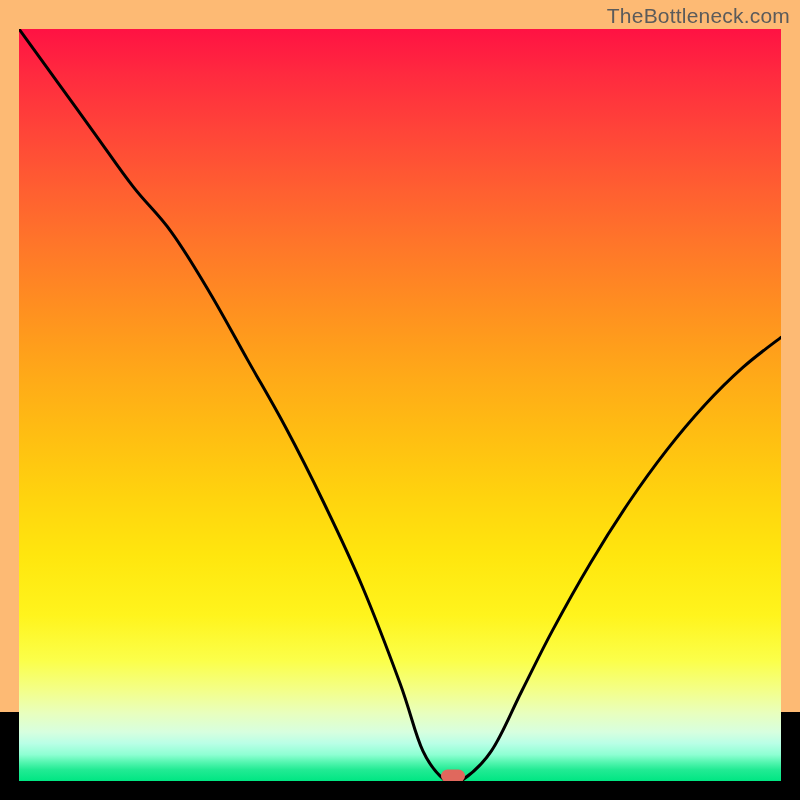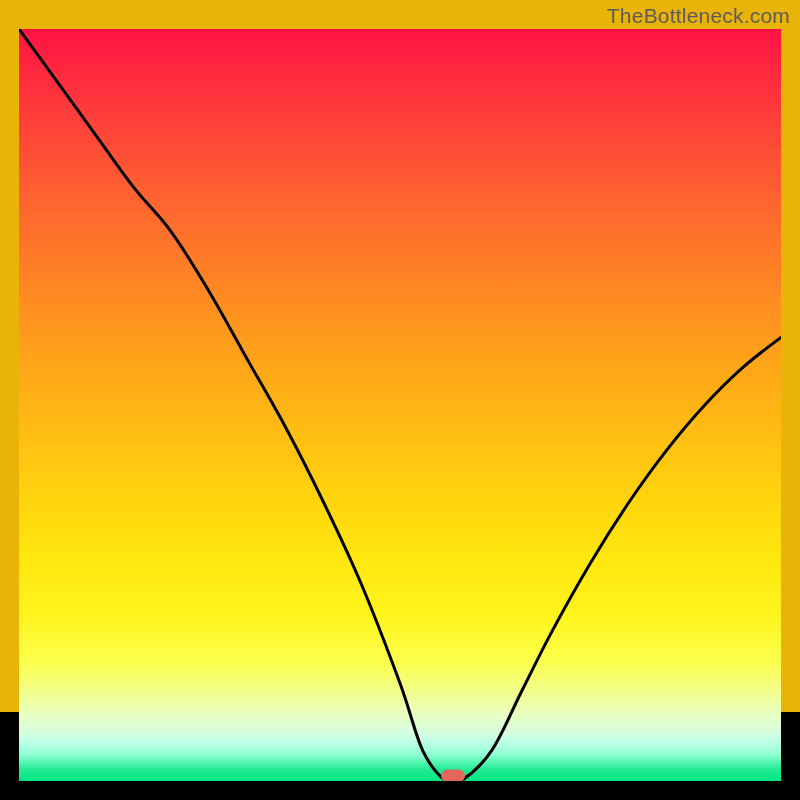--- a/index.html
+++ b/index.html
@@ -8,21 +8,21 @@
     width: 800px;
     height: 800px;
     overflow: hidden;
     background: #000;
     font-family: Arial, Helvetica, sans-serif;
   }
   .frame {
     position: relative;
     width: 800px;
     height: 712px;
-    background: #eab308;
+    background: #fdba74;
   }
   .watermark {
     position: absolute;
     top: 4px;
     right: 10px;
     color: #5b5b5b;
     font-size: 21px;
     font-weight: 500;
     letter-spacing: 0.2px;
     z-index: 10;

